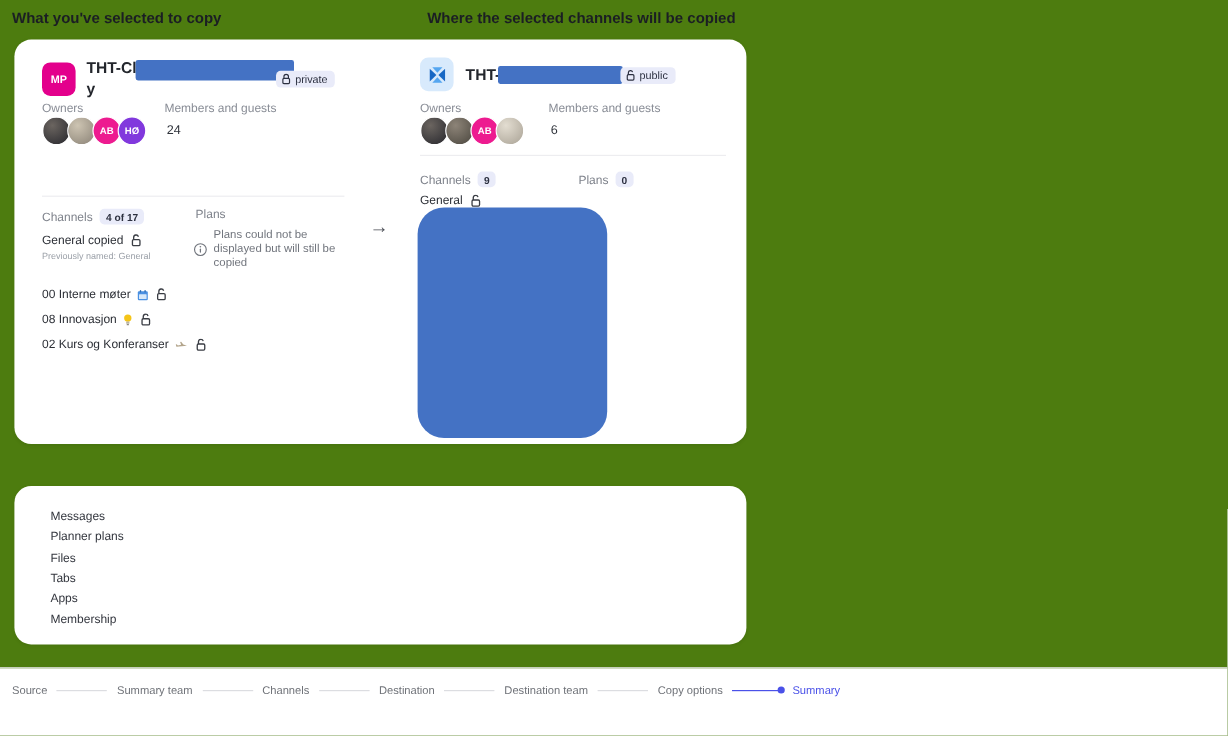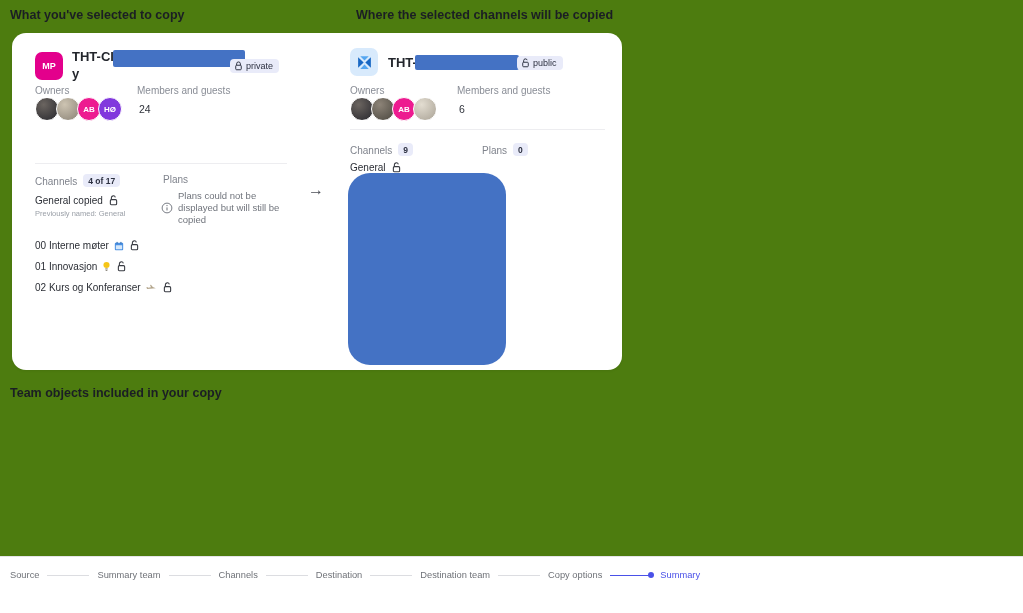--- a/index.html
+++ b/index.html
@@ -130,21 +130,21 @@
             </svg>
           </span>
           <span class="ch-lock">
             <svg width="11" height="11" viewBox="0 0 12 13">
               <path d="M3.5 5.5V3.4A2.4 2.4 0 0 1 8.2 2.7" fill="none" stroke="#3a3d44" stroke-width="1.3"></path>
               <rect x="2.3" y="5.5" width="7.4" height="6" rx="1.2" fill="none" stroke="#3a3d44" stroke-width="1.3"></rect>
             </svg>
           </span>
         </div>
         <div class="channel-row">
-          <span>01 Innovasjon</span>
+          <span>08 Innovasjon</span>
           <span class="ch-emoji">
             <svg width="9" height="11" viewBox="0 0 10 12">
               <circle cx="5" cy="4.4" r="3.4" fill="#f5c518"></circle>
               <rect x="3.5" y="7.6" width="3" height="2" rx="0.5" fill="#b9b4a6"></rect>
               <rect x="3.9" y="9.8" width="2.2" height="1.2" rx="0.5" fill="#8f8b80"></rect>
             </svg>
           </span>
           <span class="ch-lock">
             <svg width="11" height="11" viewBox="0 0 12 13">
               <path d="M3.5 5.5V3.4A2.4 2.4 0 0 1 8.2 2.7" fill="none" stroke="#3a3d44" stroke-width="1.3"></path>
@@ -231,21 +231,30 @@
           </span>
         </div>
         <div class="channel-row">
           <span>0</span>
         </div>
       </div>
 
     <div class="redaction-big" style="left:336px; top:140px; width:158px; height:192px;"></div>
   </div>
 
-  <div class="col-header" style="left:10px; top:386px;">Team objects included in your copy</div>
+  <div class="card objects-card">
+    <div class="objects-list" id="objects-list">
+        <div class="object-item">Messages</div>
+        <div class="object-item">Planner plans</div>
+        <div class="object-item">Files</div>
+        <div class="object-item">Tabs</div>
+        <div class="object-item">Apps</div>
+        <div class="object-item">Membership</div>
+      </div>
+  </div>
 
   <div class="footer-line"></div>
   <div class="footer">
     <div class="stepper" id="stepper">
         <span class="step-label">Source</span>
         <span class="connector"></span>
         <span class="step-label">Summary team</span>
         <span class="connector"></span>
         <span class="step-label">Channels</span>
         <span class="connector"></span>

